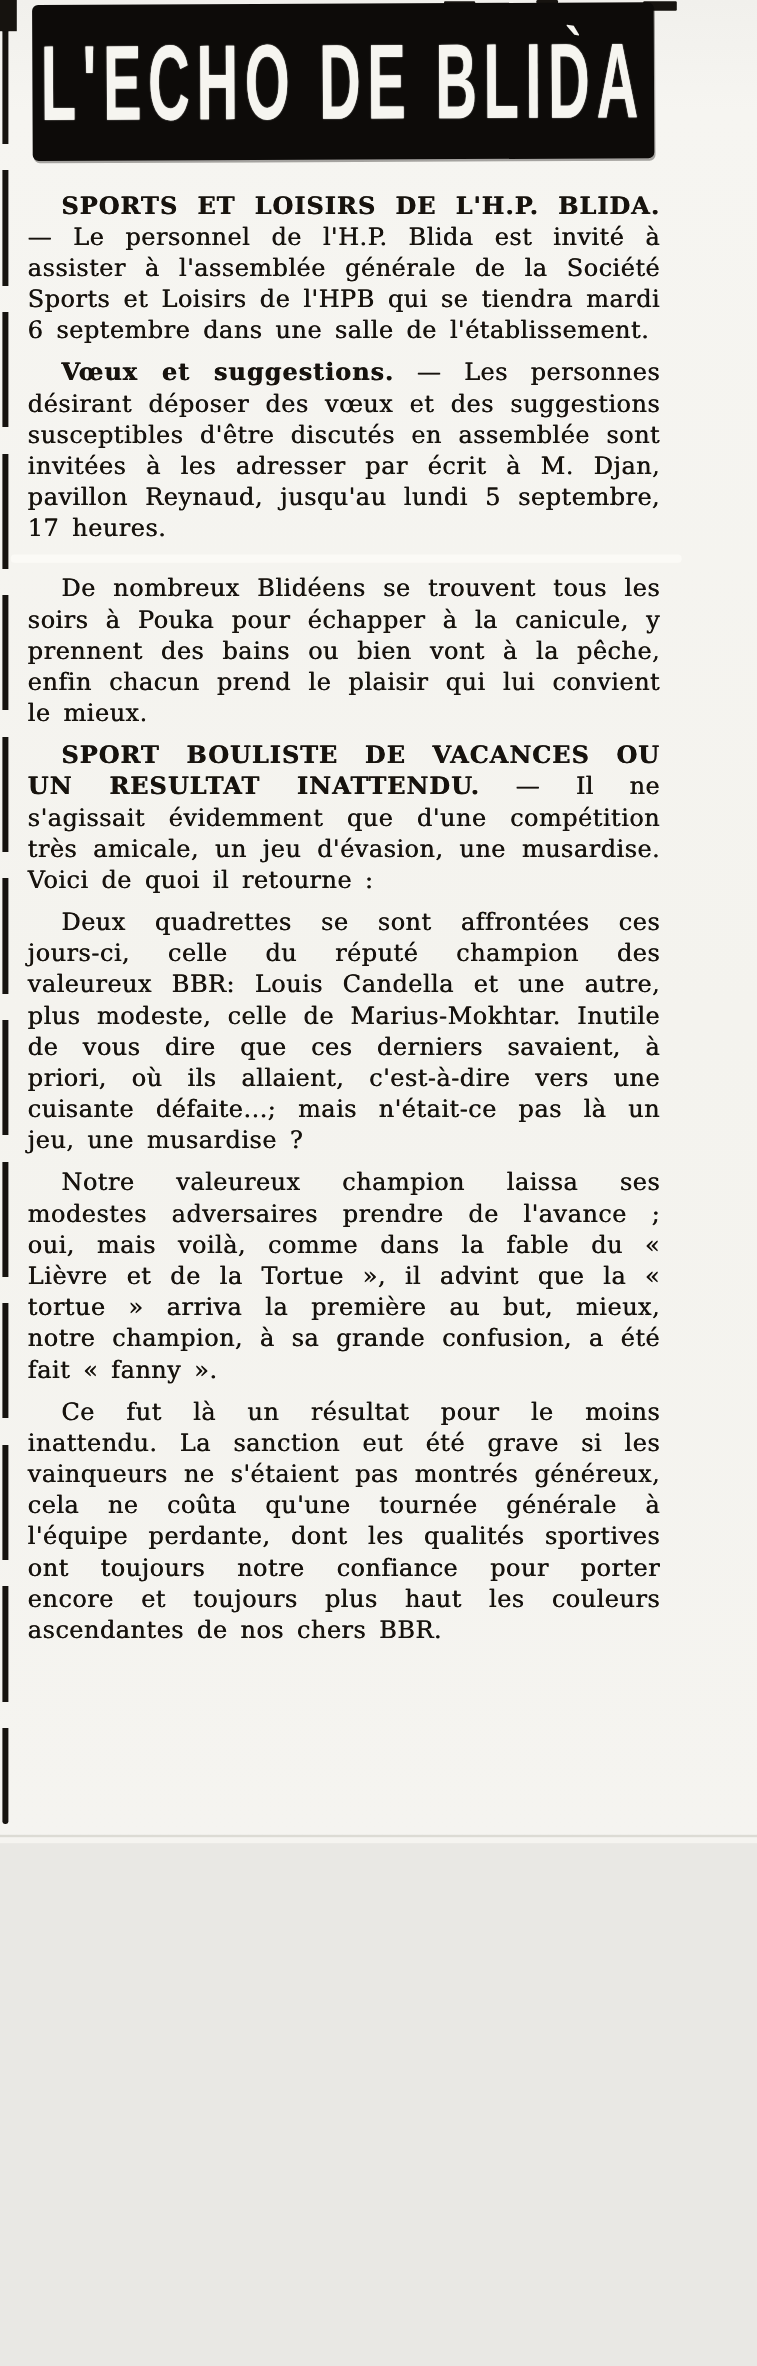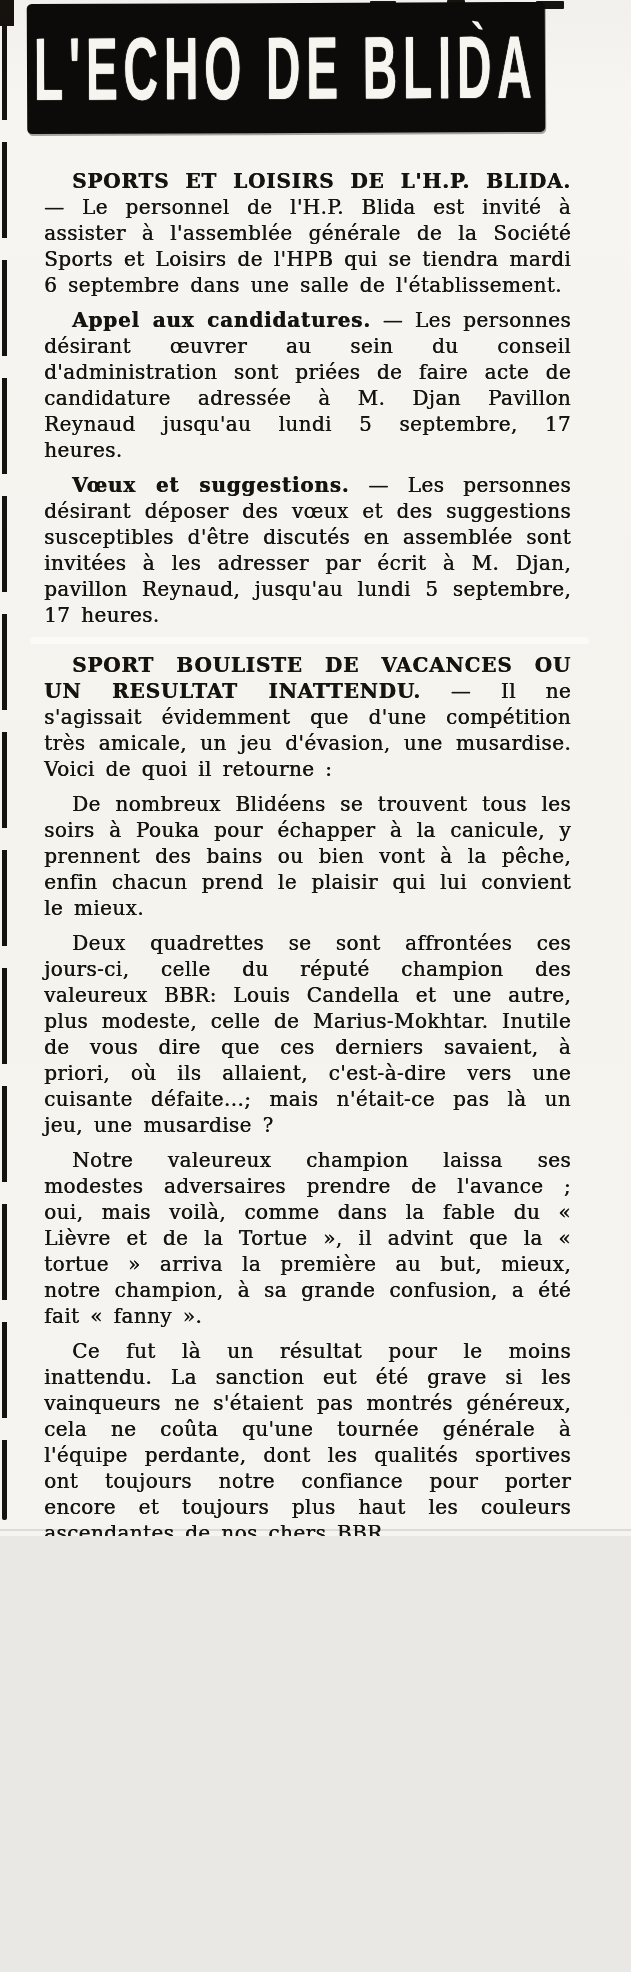--- a/index.html
+++ b/index.html
@@ -69,23 +69,22 @@
     color: #f6f5f0;
     font-family: "Liberation Sans", sans-serif;
     font-weight: bold;
     font-size: 46px;
     line-height: 1;
     transform: rotate(10deg);
   }
   
   .column {
     position: absolute;
-    left: 44px; top: 158px;
+    left: 23px; top: 158px;
     width: 527px;
-    margin-top: 10px;
   }
   .para {
     margin: 0 0 9px 0;
     text-align: justify;
     text-indent: 28px;
     font-size: 20px;
     line-height: 26px;
     word-spacing: 4px;
     letter-spacing: 0.4px;
     text-shadow: 0.4px 0 0 currentColor;
@@ -115,29 +114,28 @@
 
   <header class="masthead">
     <span class="masthead-title">L'ECHO DE BLIDA</span>
     <span class="masthead-accent">`</span>
   </header>
 
   <main class="column">
 
     <article>
       <p class="para"><strong class="lead">SPORTS ET LOISIRS DE L'H.P. BLIDA.</strong> <span>— Le personnel de l'H.P. Blida est invité à assister à l'assemblée générale de la Société Sports et Loisirs de l'HPB qui se tiendra mardi 6 septembre dans une salle de l'établissement.</span></p>
-      <p class="para"><strong class="lead">Appel aux candidatures.</strong> <span>— Les personnes désirant œuvrer au sein du conseil d'administration sont priées de faire acte de candidature adressée à M. Djan Pavillon Reynaud jusqu'au lundi 5 septembre, 17 heures.</span></p>
       <p class="para"><strong class="lead">Vœux et suggestions.</strong> <span>— Les personnes désirant déposer des vœux et des suggestions susceptibles d'être discutés en assemblée sont invitées à les adresser par écrit à M. Djan, pavillon Reynaud, jusqu'au lundi 5 septembre, 17 heures.</span></p>
     </article>
 
     <div class="article-sep"></div>
 
     <article>
+      <p class="para"><span>De nombreux Blidéens se trouvent tous les soirs à Pouka pour échapper à la canicule, y prennent des bains ou bien vont à la pêche, enfin chacun prend le plaisir qui lui convient le mieux.</span></p>
       <p class="para"><strong class="lead">SPORT BOULISTE DE VACANCES OU UN RESULTAT INATTENDU.</strong> <span>— Il ne s'agissait évidemment que d'une compétition très amicale, un jeu d'évasion, une musardise. Voici de quoi il retourne :</span></p>
-      <p class="para"><span>De nombreux Blidéens se trouvent tous les soirs à Pouka pour échapper à la canicule, y prennent des bains ou bien vont à la pêche, enfin chacun prend le plaisir qui lui convient le mieux.</span></p>
       <p class="para"><span>Deux quadrettes se sont affrontées ces jours-ci, celle du réputé champion des valeureux BBR: Louis Candella et une autre, plus modeste, celle de Marius-Mokhtar. Inutile de vous dire que ces derniers savaient, à priori, où ils allaient, c'est-à-dire vers une cuisante défaite...; mais n'était-ce pas là un jeu, une musardise ?</span></p>
       <p class="para"><span>Notre valeureux champion laissa ses modestes adversaires prendre de l'avance ; oui, mais voilà, comme dans la fable du « Lièvre et de la Tortue », il advint que la « tortue » arriva la première au but, mieux, notre champion, à sa grande confusion, a été fait « fanny ».</span></p>
       <p class="para"><span>Ce fut là un résultat pour le moins inattendu. La sanction eut été grave si les vainqueurs ne s'étaient pas montrés généreux, cela ne coûta qu'une tournée générale à l'équipe perdante, dont les qualités sportives ont toujours notre confiance pour porter encore et toujours plus haut les couleurs ascendantes de nos chers BBR.</span></p>
     </article>
 
   </main>
 
 </div>
 
 </body></html>

